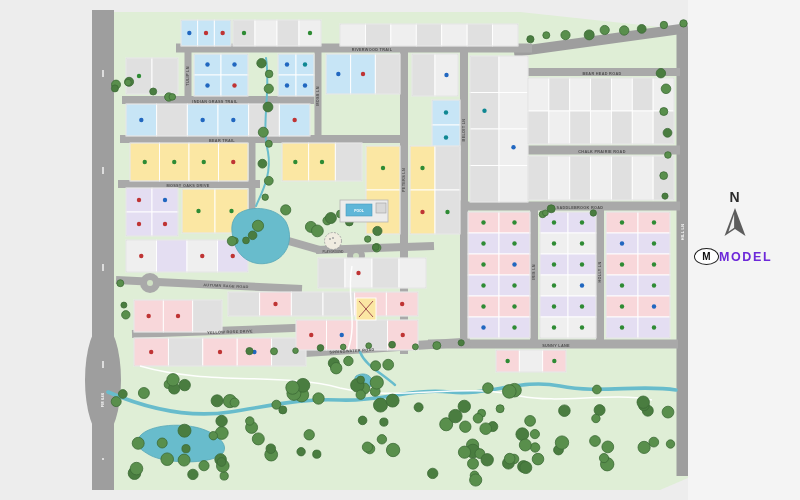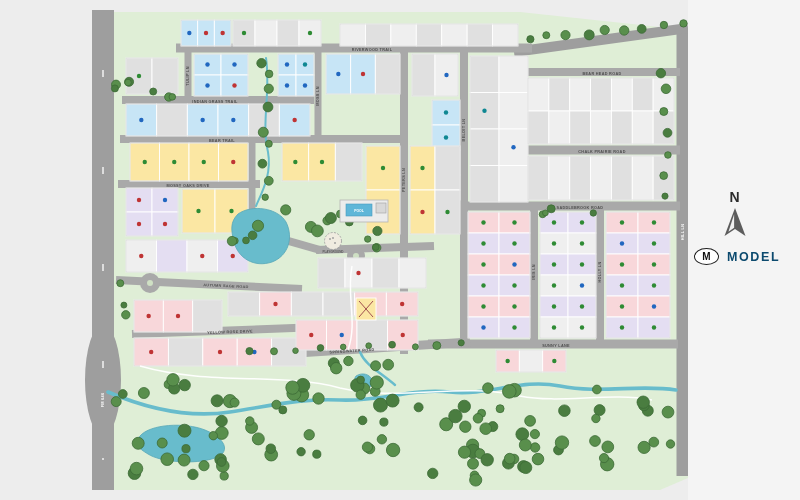--- a/index.html
+++ b/index.html
@@ -12,21 +12,21 @@
   .side-panel{position:absolute;right:0;top:0;width:112px;height:500px;background:#f4f4f4;}
   .compass{position:absolute;left:28px;top:190px;width:38px;text-align:center;}
   .compass-n{font-size:14px;font-weight:bold;color:#2b2b2b;letter-spacing:1px;line-height:14px;}
   .compass-arrow{display:block;margin:1px auto 0;width:28px;height:34px;}
   .legend-row{position:absolute;left:6px;top:248px;white-space:nowrap;display:flex;align-items:center;}
   .model-oval{
     display:inline-block;width:23px;height:15px;background:#fff;
     border:1.6px solid #1f1f1f;border-radius:50%;
     font-size:10px;font-weight:bold;color:#111;text-align:center;line-height:15px;
   }
-  .model-label{font-size:12.5px;font-weight:bold;color:#0c4a6e;letter-spacing:1.6px;margin-left:8px;}
+  .model-label{font-size:12.5px;font-weight:bold;color:#6d28d9;letter-spacing:1.6px;margin-left:0;}
 </style>
 </head>
 <body>
 
 <svg id="map-svg" width="800" height="500" viewBox="0 0 800 500">
     <rect x="0" y="0" width="800" height="500" fill="#ededed"></rect>
     <rect x="688" y="0" width="112" height="500" fill="#f4f4f4"></rect>
     <path d="M106,12 L520,12 L688,30 L688,478 L660,490 L106,490 Z" fill="#dfeed6"></path>
     <ellipse cx="103" cy="380" rx="18" ry="55" fill="#9e9e9e"></ellipse>
     <line x1="103" y1="10" x2="103" y2="490" stroke="#9e9e9e" stroke-width="22"></line>

